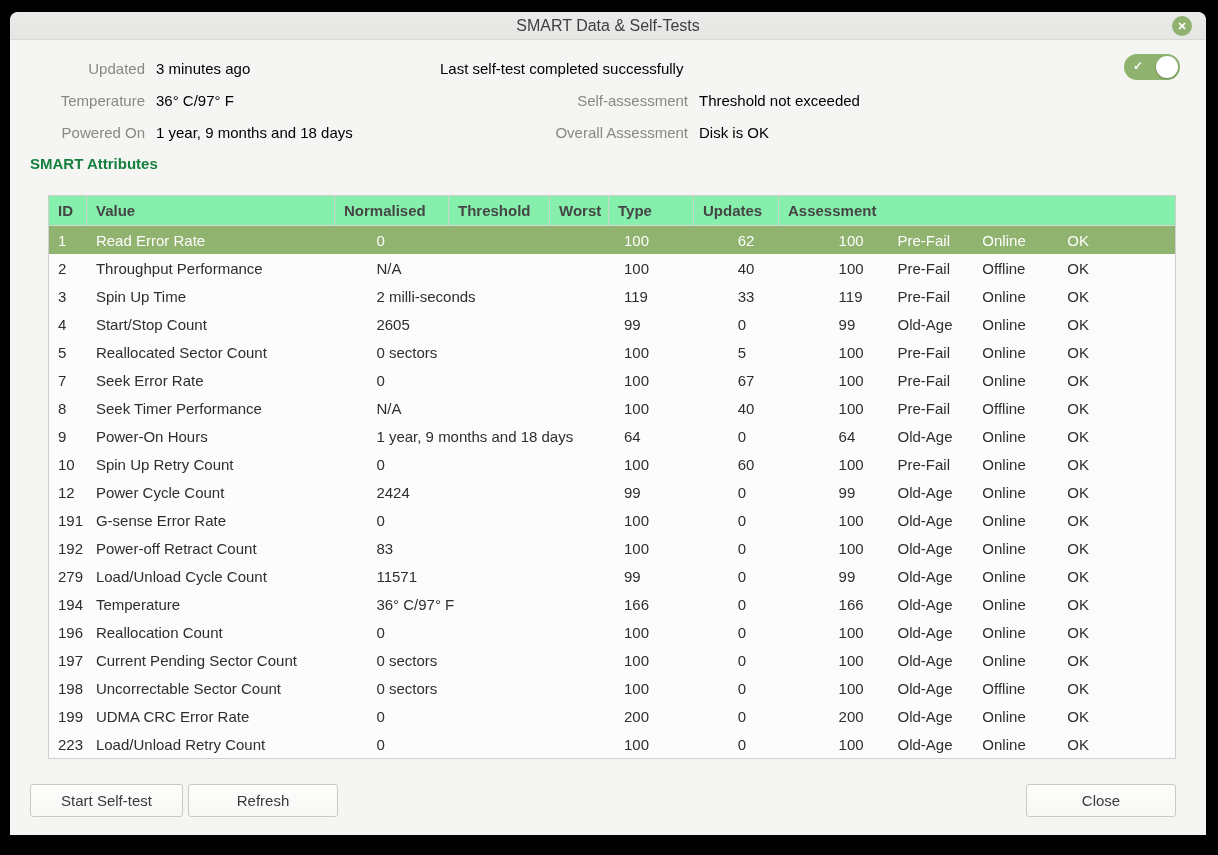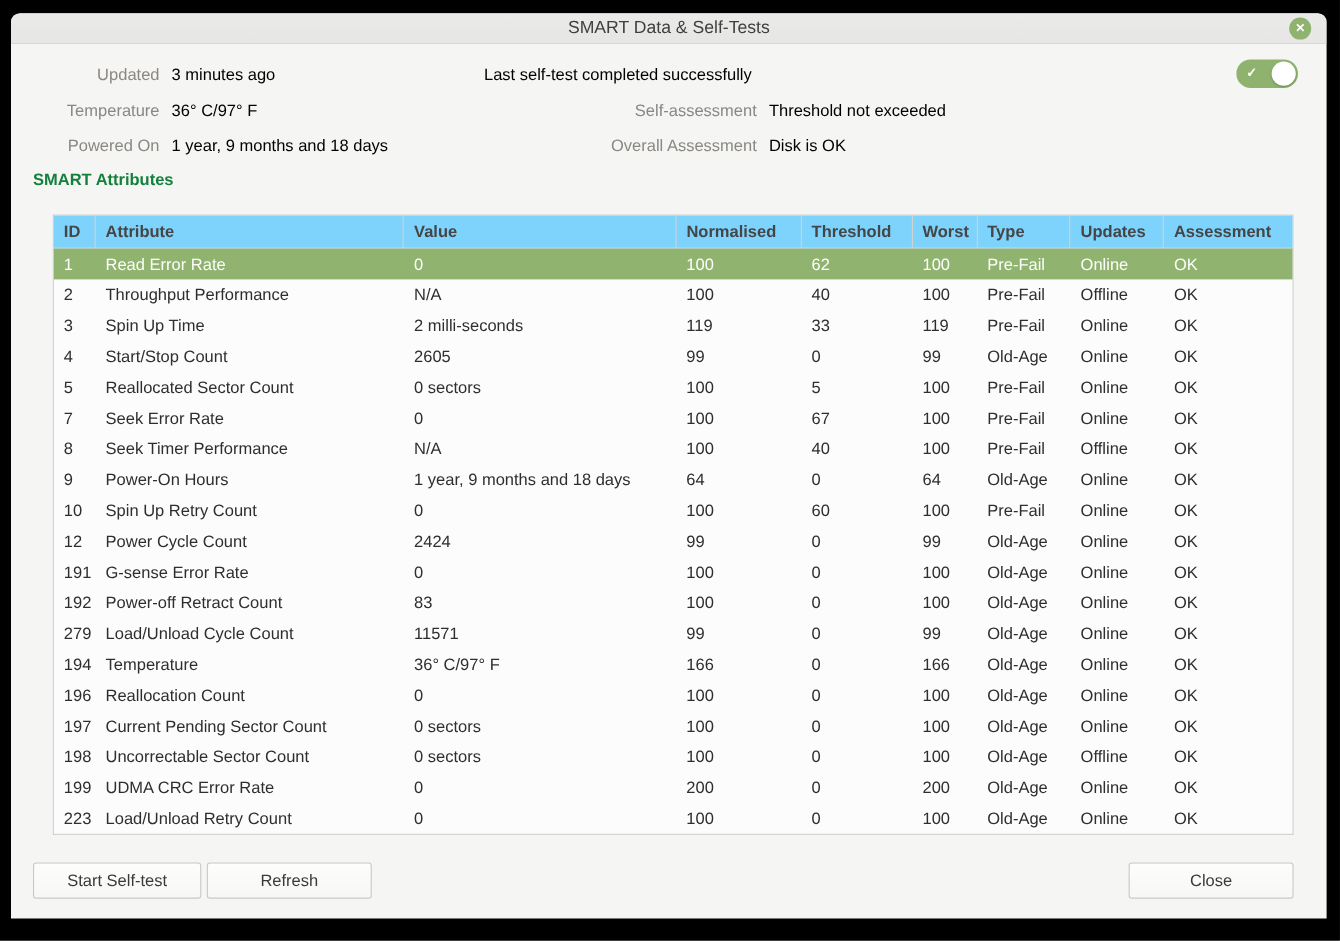--- a/index.html
+++ b/index.html
@@ -36,21 +36,21 @@
   }
   .toggle .knob {
     position:absolute; right:2px; top:2px; width:22px; height:22px;
     background:#fff; border-radius:50%; box-shadow:0 1px 2px rgba(0,0,0,.25);
   }
   .section-title { position:absolute; left:20px; top:143px; font-size:15px; font-weight:bold; color:#15803d; }
   .table {
     position:absolute; left:38px; top:183px; width:1128px;
     background:#fcfcfc; border:1px solid #cfcfce;
   }
-  .thead { display:flex; height:30px; background:#7dd3fc; border-bottom:1px solid #d5d5d4; }
+  .thead { display:flex; height:30px; background:#86efac; border-bottom:1px solid #d5d5d4; }
   .th {
     display:flex; align-items:center; padding-left:9px;
     font-size:15px; font-weight:bold; color:#454545;
     border-right:1px solid #d2d2d1; cursor:pointer;
   }
   .th:last-child { border-right:none; }
   .row { display:flex; height:28px; cursor:pointer; }
   .td {
     display:flex; align-items:center; padding-left:9px;
     font-size:15px; color:#2e2e2e; overflow:hidden; white-space:nowrap;
@@ -113,21 +113,20 @@
   <div class="toggle">
     <span class="check">✓</span>
     <span class="knob"></span>
   </div>
 
   <div class="section-title">SMART Attributes</div>
 
   <div class="table">
     <div class="thead">
         <div class="th c0">ID</div>
-        <div class="th c1">Attribute</div>
         <div class="th c2">Value</div>
         <div class="th c3">Normalised</div>
         <div class="th c4">Threshold</div>
         <div class="th c5">Worst</div>
         <div class="th c6">Type</div>
         <div class="th c7">Updates</div>
         <div class="th c8">Assessment</div>
       </div>
     <div class="tbody">
         <div class="row selected">

